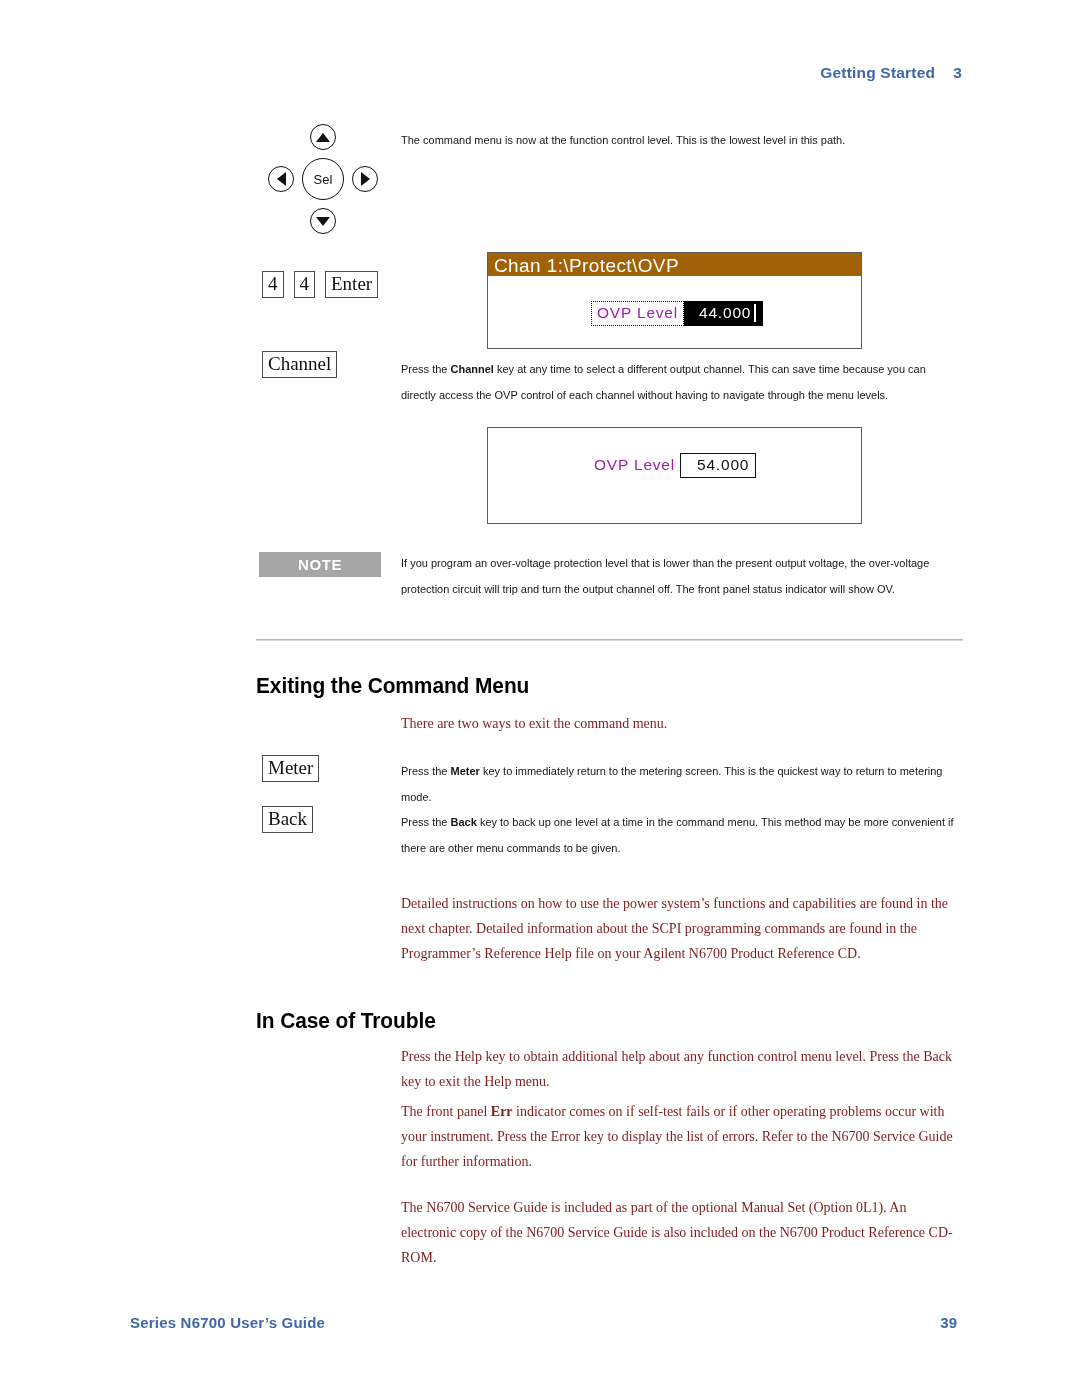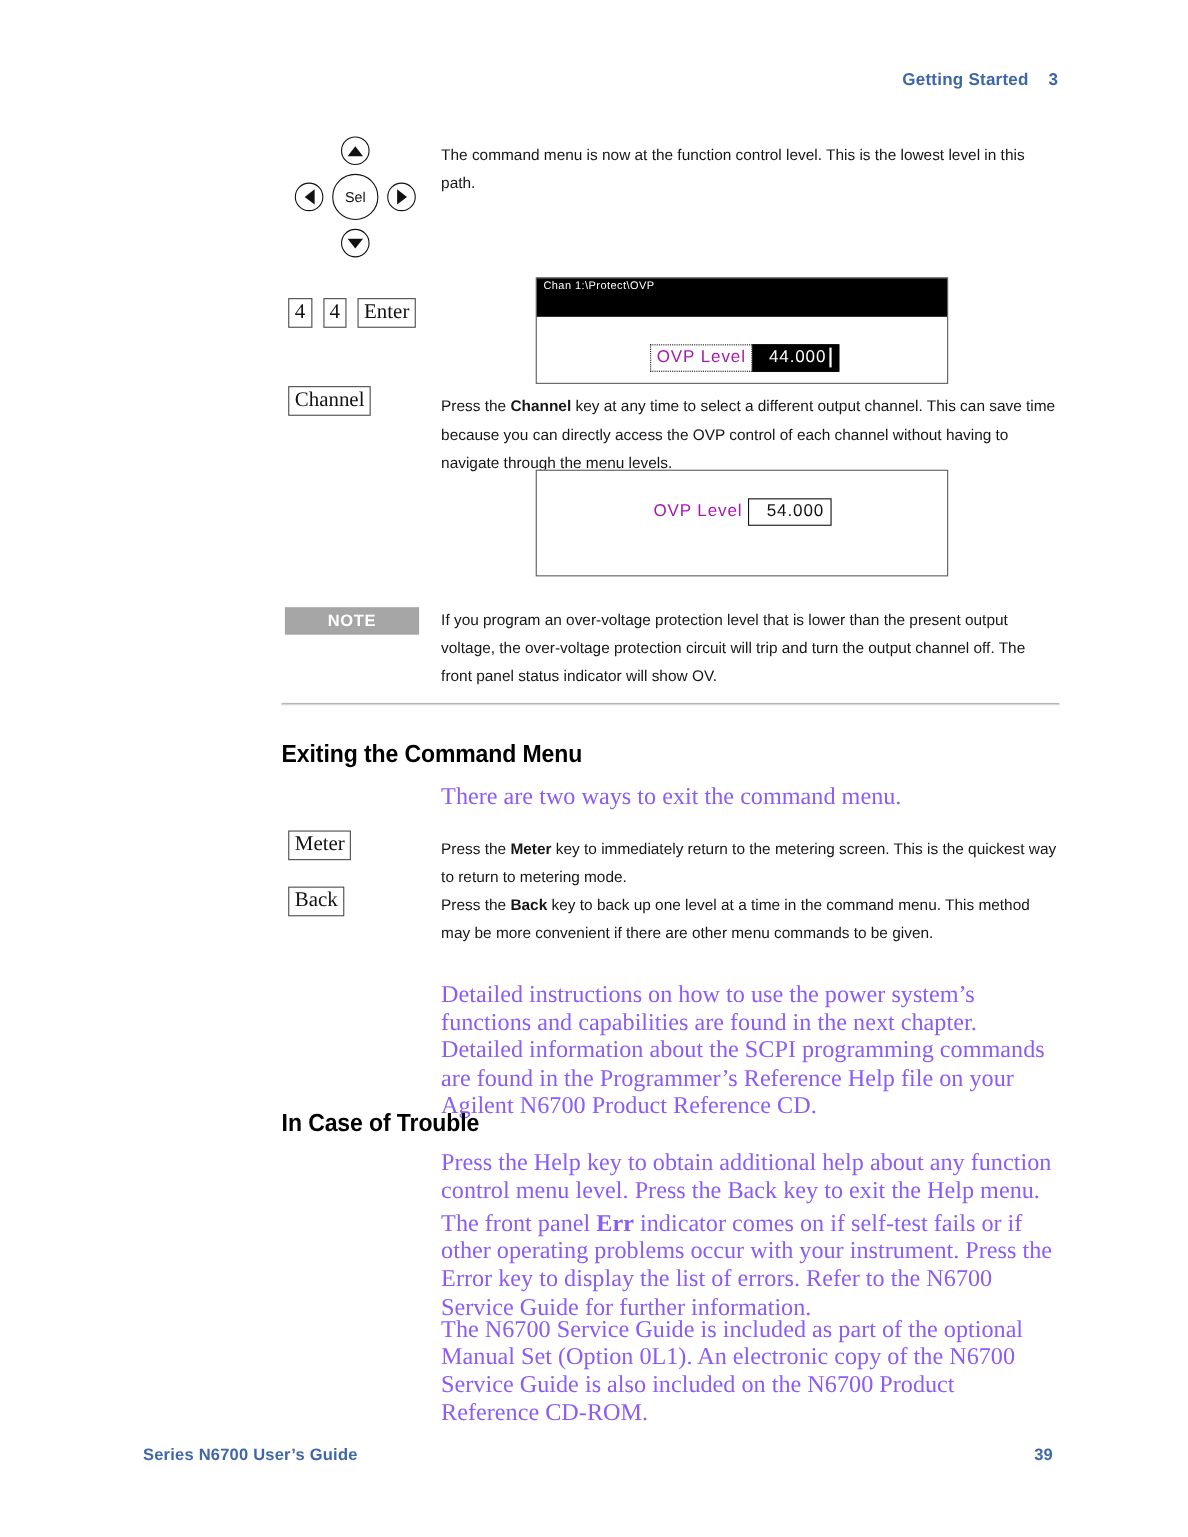--- a/index.html
+++ b/index.html
@@ -34,29 +34,29 @@
 
   
   .textcol {
     position: absolute;
     left: 401px;
     width: 560px;
   }
 
   .body-sans {
     font-family: "Liberation Sans", sans-serif;
-    font-size: 14px;
+    font-size: 11px;
     line-height: 25.5px;
     color: #161616;
   }
   .body-serif {
     font-family: "Liberation Serif", serif;
-    font-size: 22px;
+    font-size: 14px;
     line-height: 25.2px;
-    color: #8b5cf6;
+    color: #7f1d1d;
   }
   .body-sans b, .body-serif b { font-weight: bold; }
   p { margin: 0 0 13px 0; }
   p:last-child { margin-bottom: 0; }
 
   
   .navkeys {
     position: absolute;
     left: 258px;
     top: 124px;
@@ -115,27 +115,27 @@
   }
 
   
   .lcd {
     position: absolute;
     border: 1.6px solid #5b5b5b;
     background: #ffffff;
     box-sizing: border-box;
   }
   .lcd-title {
-    background: #000000;
+    background: #a16207;
     color: #fff;
     font-family: "Liberation Sans", sans-serif;
-    font-size: 10px;
+    font-size: 19px;
     letter-spacing: 0.4px;
     padding: 2px 0 3px 6px;
-    height: 35px;
+    height: 23px;
     box-sizing: border-box;
     white-space: pre;
   }
   .lcd-body {
     position: relative;
     height: calc(100% - 23px);
   }
   .lcd-ctrl {
     position: absolute;
     display: flex;

